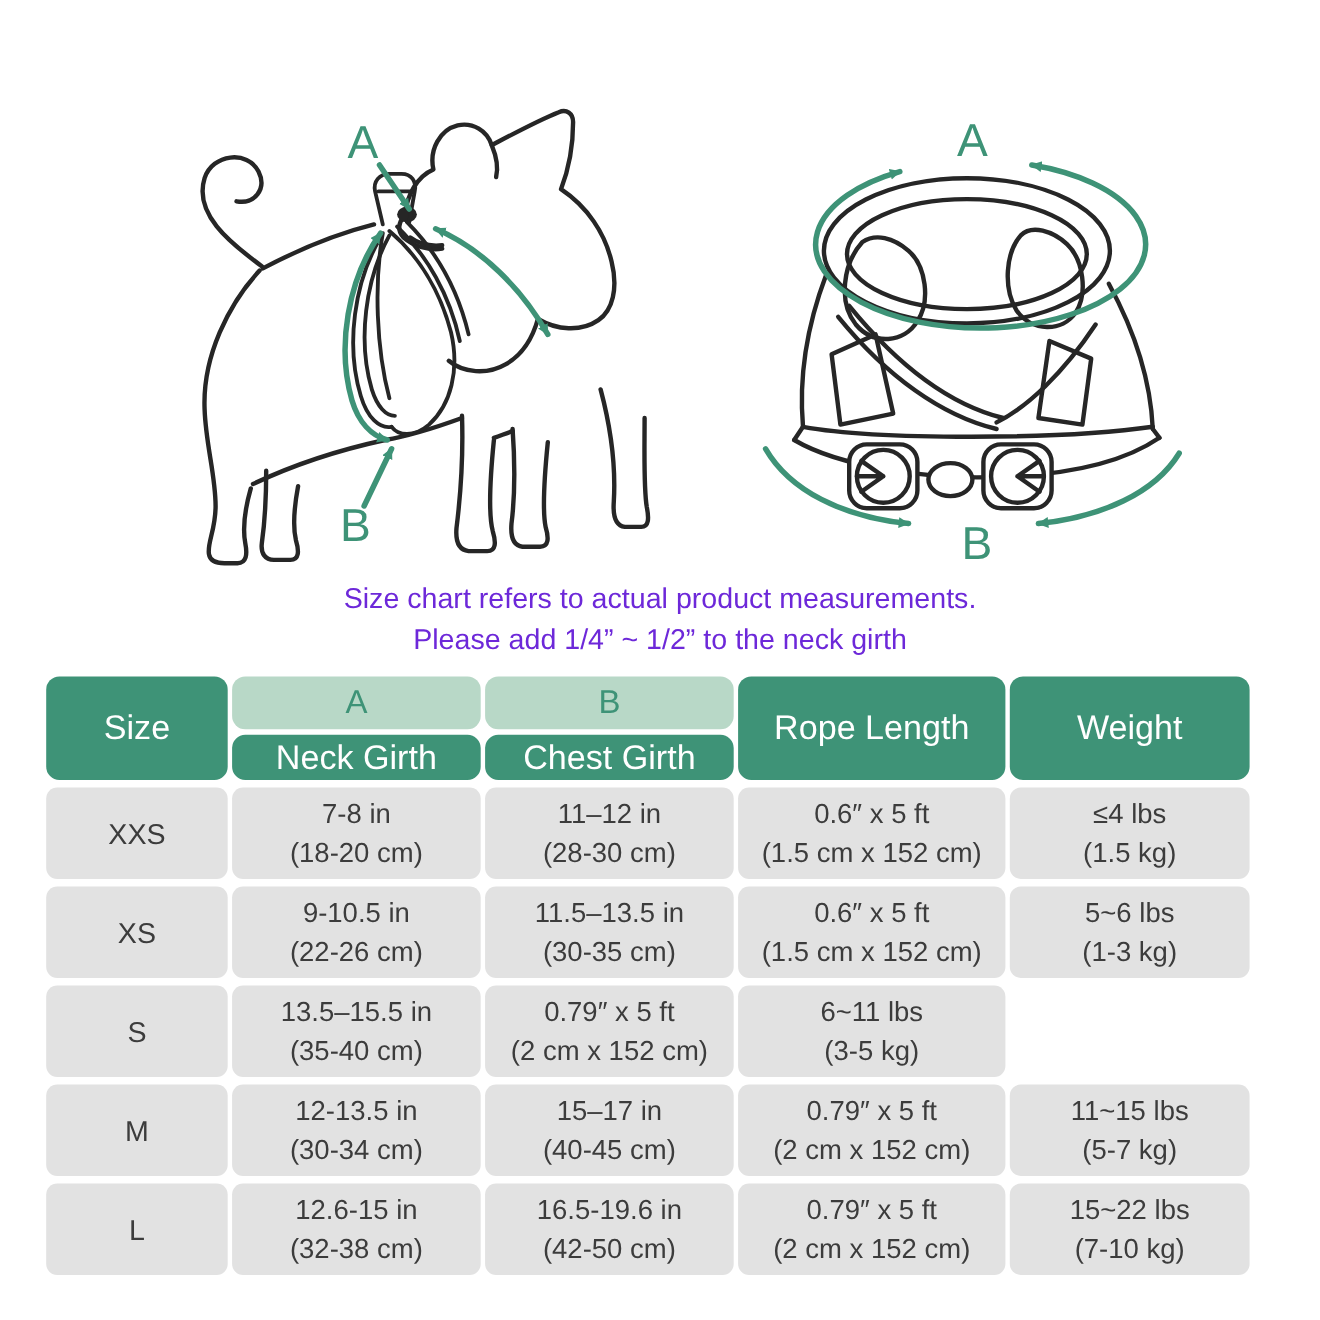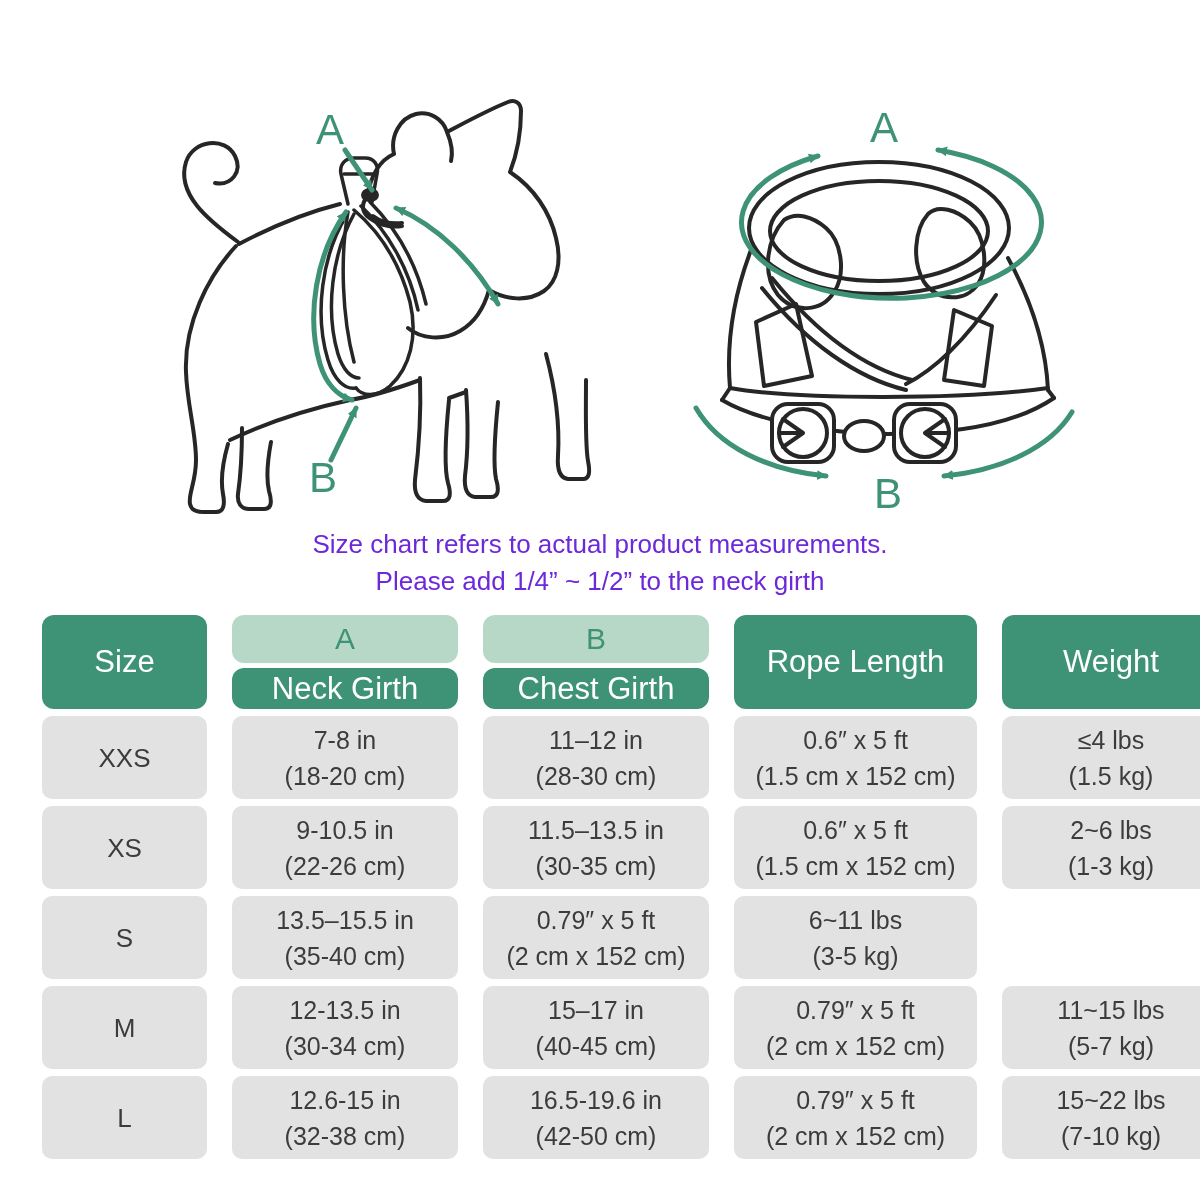--- a/index.html
+++ b/index.html
@@ -14,21 +14,21 @@
   .intro .ln{display:block;}
   .illu{position:absolute;}
   .illu.dog{left:118px;top:92px;width:482px;height:432px;}
   .illu.harness{left:666px;top:90px;width:462px;height:430px;}
   .caption{
     position:absolute;left:0;top:526px;width:1200px;text-align:center;
     color:#6d28d9;font-size:26px;line-height:37px;
   }
   
   .size-table{position:absolute;left:42px;top:615px;width:1116px;}
-  .tgrid{display:grid;grid-template-columns:165px 226px 226px 243px 218px;column-gap:25px;}
+  .tgrid{display:grid;grid-template-columns:165px 226px 226px 243px 218px;column-gap:4px;}
   .thead{grid-template-rows:48px 41px;row-gap:5px;}
   .hcell{
     background:#3e9377;color:#ffffff;border-radius:12px;
     display:flex;align-items:center;justify-content:center;
   }
   .hcell.tall{grid-row:span 2;font-size:31px;}
   .hcell.sub{font-size:31px;}
   .hcell.group{
     background:#b8d8c7;color:#3e9377;font-size:30px;border-radius:12px;
   }
@@ -207,21 +207,21 @@
       </div>
       <div class="cell">
         <span>11.5–13.5 in</span>
         <span>(30-35 cm)</span>
       </div>
       <div class="cell">
         <span>0.6″ x 5 ft</span>
         <span>(1.5 cm x 152 cm)</span>
       </div>
       <div class="cell">
-        <span>2~6 lbs</span>
+        <span>5~6 lbs</span>
         <span>(1-3 kg)</span>
       </div>
     </div>
 
     <div class="tgrid trow">
       <div class="cell size-label">S</div>
       <div class="cell">
         <span>13.5–15.5 in</span>
         <span>(35-40 cm)</span>
       </div>

